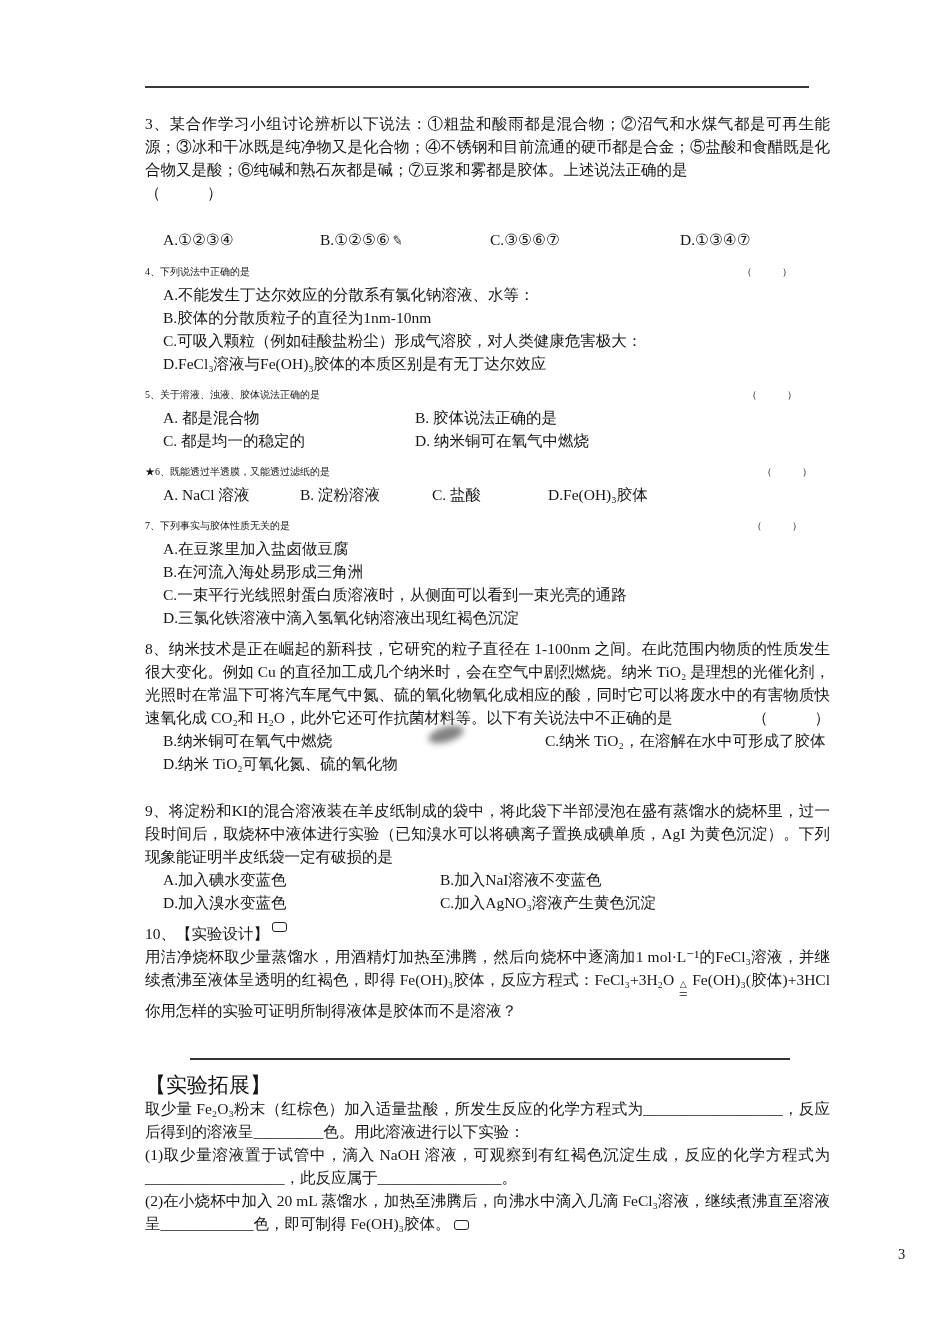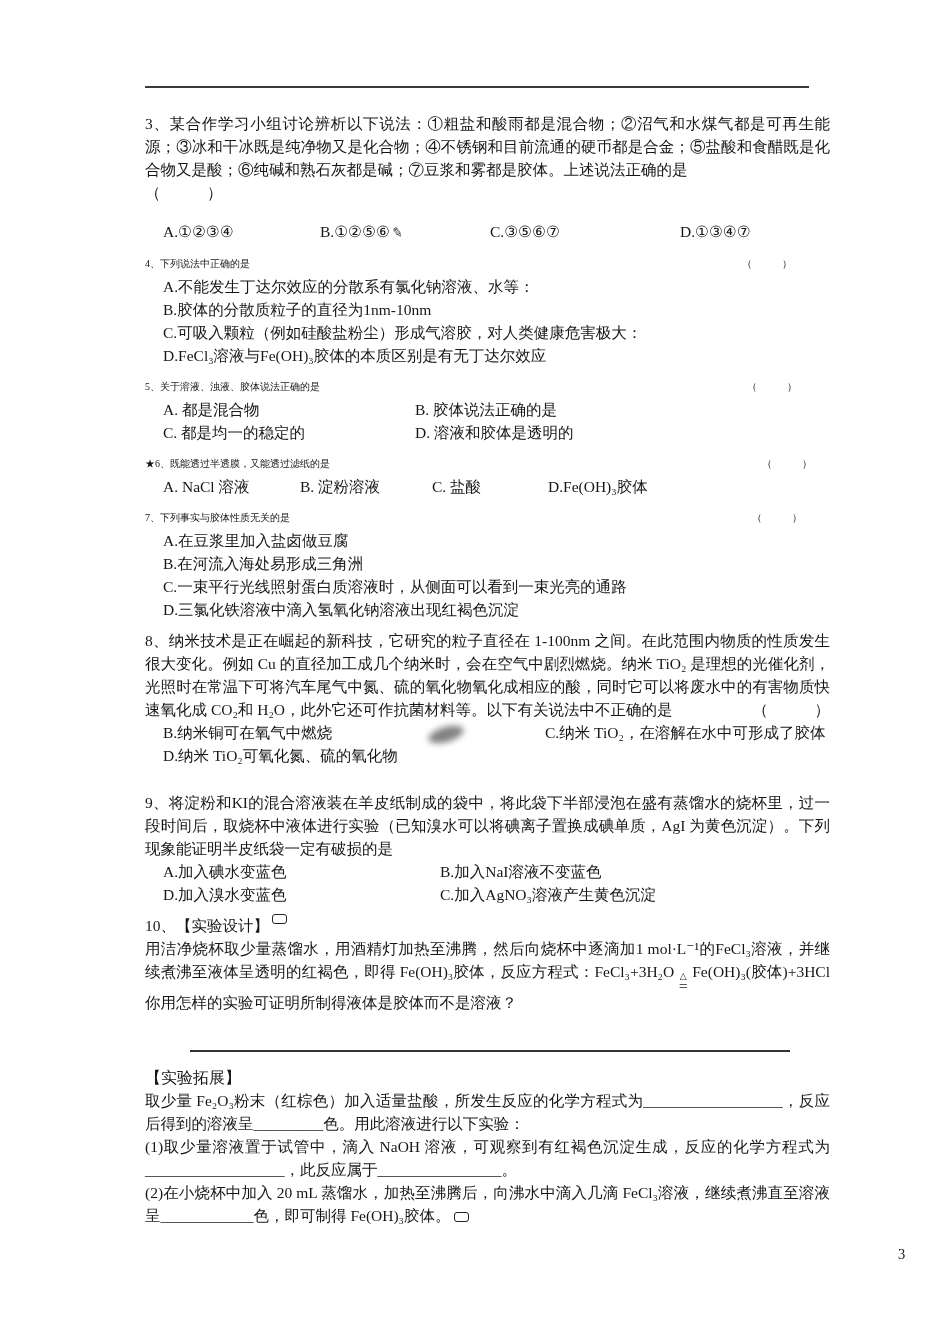--- a/index.html
+++ b/index.html
@@ -19,28 +19,28 @@
   .g6{grid-template-columns:137px 132px 116px 1fr}
   .g8{grid-template-columns:382px 1fr}
   .g9{grid-template-columns:277px 1fr}
   .paren{white-space:pre}
   .pr38{padding-right:38px}
   .pr33{padding-right:33px}
   .pr18{padding-right:18px}
   .pr28{padding-right:28px}
   .fr{float:right}
   .mt8{margin-top:8px}
-  .mt16{margin-top:16px}
+  .mt16{margin-top:24px}
   .mt24{margin-top:24px}
   .pen{font-size:13px;margin-left:2px;display:inline-block;transform:rotate(10deg)}
   .heq{display:inline-flex;flex-direction:column;align-items:center;vertical-align:-2px;line-height:1;margin:0 2px}
   .heq-d{font-size:9px;line-height:8px}
   .heq-e{font-size:14px;line-height:11px}
   .answer-line{margin:36px 0 0 45px;width:600px;height:2px;border-bottom:2px solid #333}
-  .exp-heading{margin-top:14px;font-size:16px;line-height:23px}
+  .exp-heading{margin-top:14px;font-size:21px;line-height:23px}
   .obj-box{display:inline-block;width:15px;height:10px;border:1.5px solid #222;border-radius:3px;margin-left:3px;vertical-align:-1px;flex:0 0 auto}
   .pagenum{position:absolute;left:898px;top:1246px;font-size:14.5px}
   .smudge{position:absolute;left:428px;top:727px;width:36px;height:15px;background:#4c4c4c;border-radius:50%;filter:blur(3px);opacity:.7;transform:rotate(-16deg)}
 </style>
 </head>
 <body>
 
 <div class="page">
   <div class="content">
 
@@ -67,21 +67,21 @@
     </div>
 
     <div class="stem-row mt8">
       <span>5、关于溶液、浊液、胶体说法正确的是</span>
       <span class="paren pr33">（　　　）</span>
     </div>
     <div class="opts grid g5">
       <span>A. 都是混合物</span>
       <span>B. 胶体说法正确的是</span>
       <span>C. 都是均一的稳定的</span>
-      <span>D. 溶液和胶体是透明的</span>
+      <span>D. 纳米铜可在氧气中燃烧</span>
     </div>
 
     <div class="stem-row mt8">
       <span>★6、既能透过半透膜，又能透过滤纸的是</span>
       <span class="paren pr18">（　　　）</span>
     </div>
     <div class="opts grid g6">
       <span>A. NaCl 溶液</span>
       <span>B. 淀粉溶液</span>
       <span>C. 盐酸</span>

